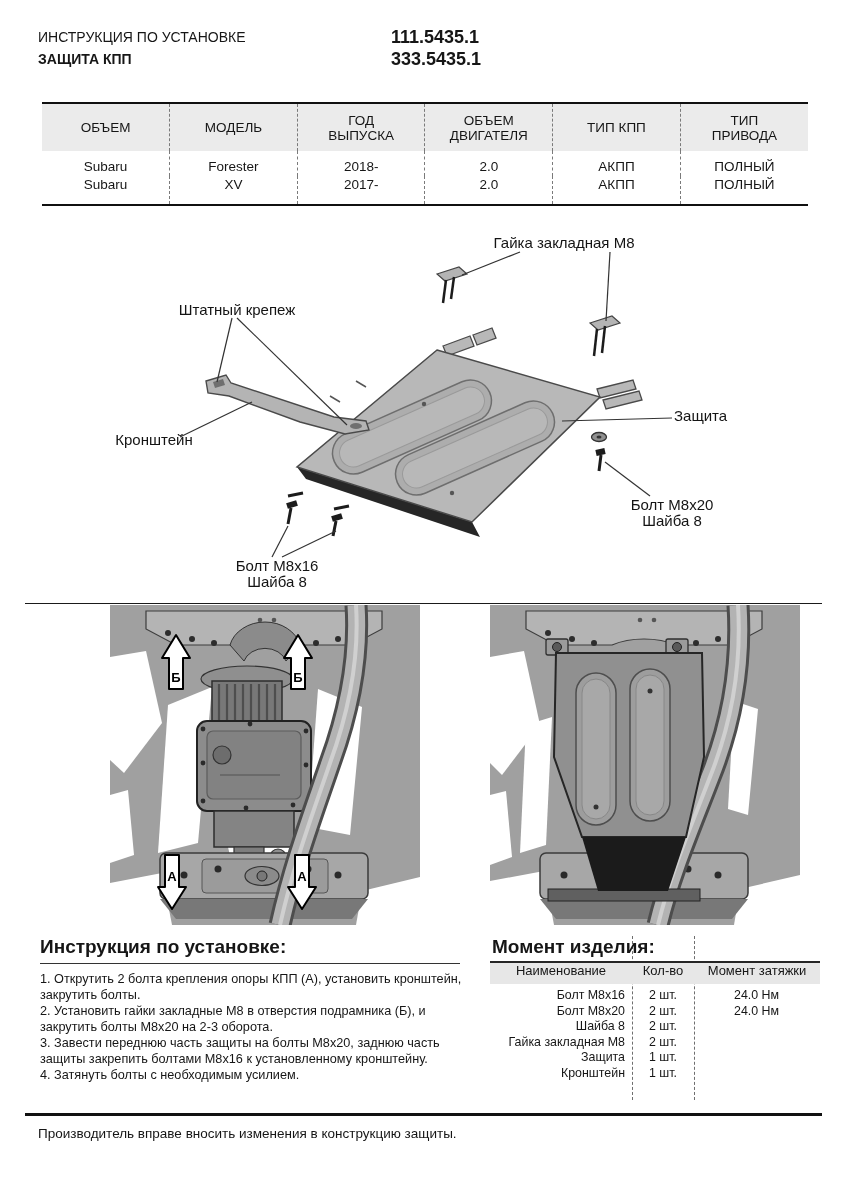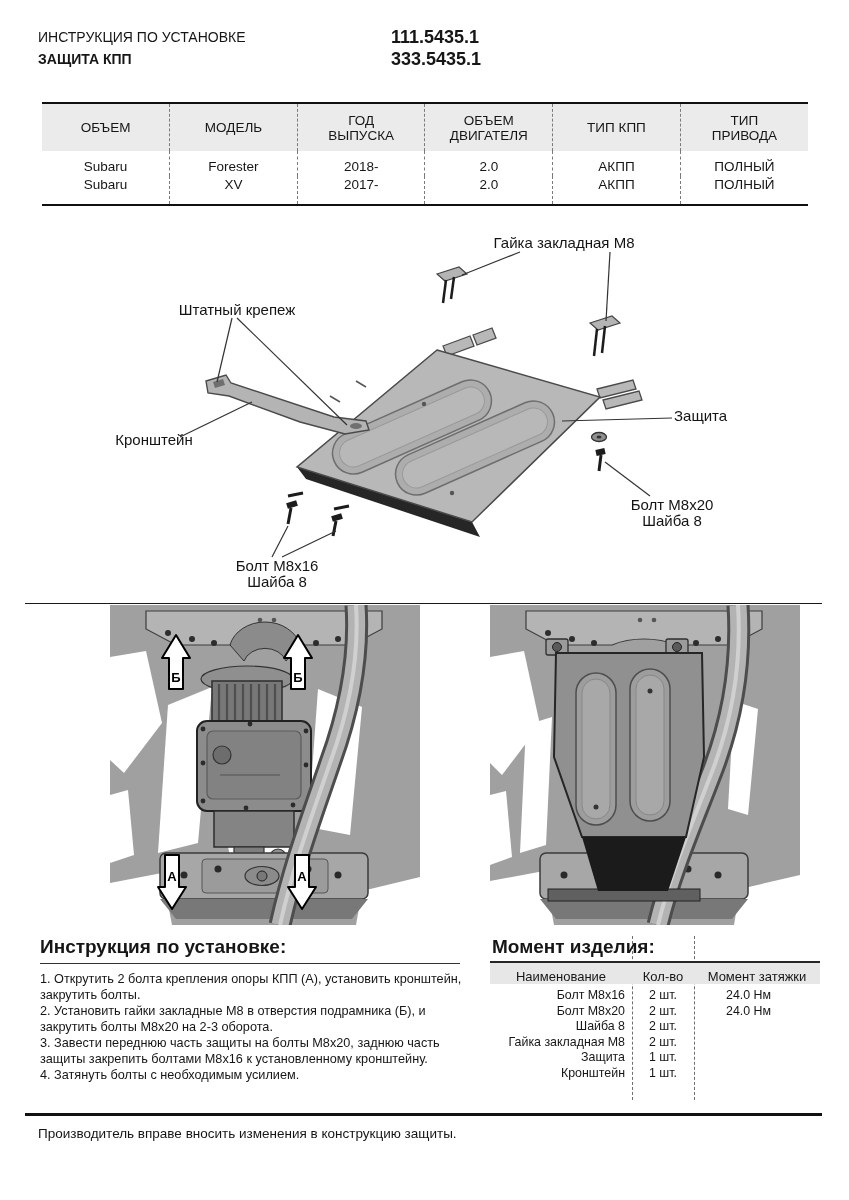--- a/index.html
+++ b/index.html
@@ -42,26 +42,26 @@
   .instr .steps{margin-top:7px;font-size:12.7px;line-height:16px;}
 
   
   .parts{position:absolute;left:490px;top:936px;width:332px;height:172px;}
   .parts .ptitle{position:absolute;left:2px;top:0;}
   .parts .dash{position:absolute;top:0;height:164px;border-left:1px dashed #6e6e6e;}
   .parts .d1{left:142px;}
   .parts .d2{left:204px;}
   .parts .topline{position:absolute;left:0;top:25px;width:330px;border-top:2px solid #262626;}
   .parts .phead{position:absolute;left:0;top:27px;width:330px;height:21px;background:#e7e7e7;
-                display:flex;align-items:flex-end;font-size:13px;}
+                display:flex;align-items:flex-start;font-size:13px;}
   .parts .prows{position:absolute;left:0;top:52px;width:330px;}
   .prow{display:flex;font-size:12.4px;line-height:15.6px;}
   .pc1{width:142px;text-align:right;padding-right:7px;box-sizing:border-box;}
   .pc2{width:62px;text-align:center;}
-  .pc3{width:126px;text-align:left;padding-left:32px;box-sizing:border-box;}
+  .pc3{width:126px;text-align:left;padding-left:40px;box-sizing:border-box;}
   .phead .pc1,.phead .pc3{text-align:center;padding:0;}
 
   
   .footer{position:absolute;left:38px;top:1124px;font-size:13.5px;line-height:19.5px;}
   .footer .l2{white-space:pre-wrap;}
   .footer .email{color:#2b2a7d;font-weight:bold;text-decoration:underline;cursor:pointer;}
   .footer .phone{font-weight:bold;}
 </style>
 </head>
 <body>

